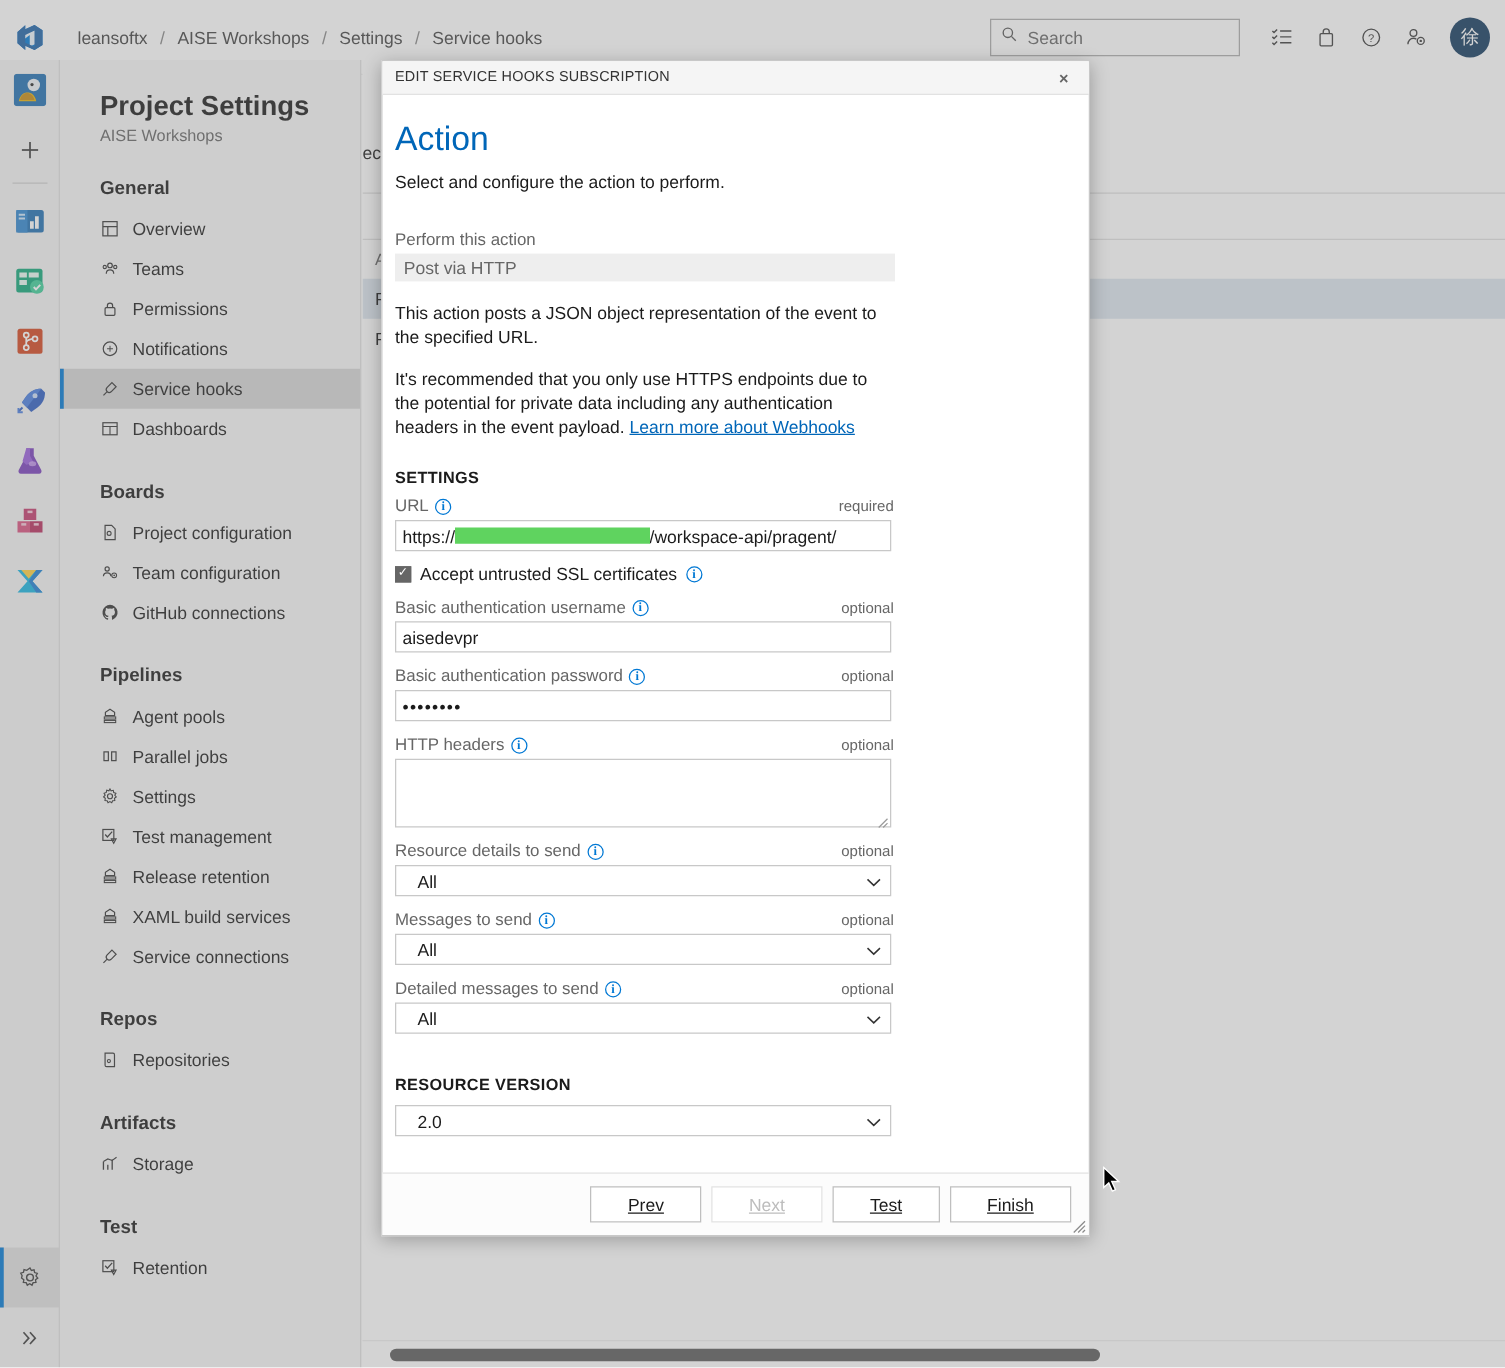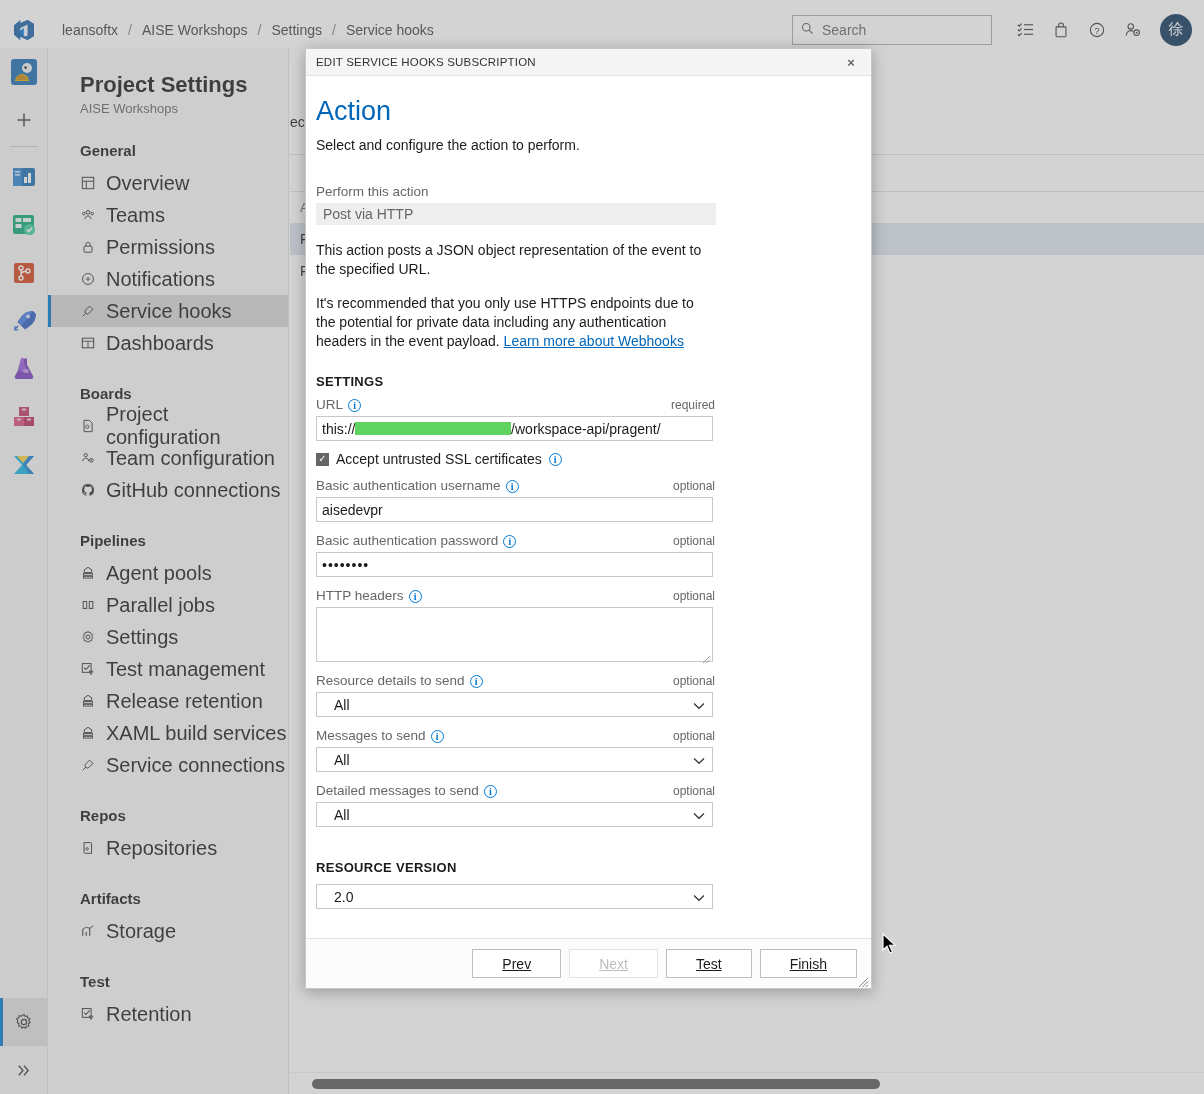--- a/index.html
+++ b/index.html
@@ -109,21 +109,21 @@
   #ps-subtitle {
     font-size: 13px; color: #666; padding: 3px 0 0 32px;
   }
   .nav-group-title {
     font-size: 15px; font-weight: bold; color: #1b1b1b;
     padding: 0 0 0 32px; margin-top: 26px; margin-bottom: 8px;
   }
   .nav-item {
     height: 32px; display: flex; align-items: center;
     padding-left: 32px; gap: 10px;
-    font-size: 20px; color: #1b1b1b;
+    font-size: 14px; color: #1b1b1b;
     position: relative;
   }
   .nav-item.selected { background: #d6d6d6; }
   .nav-item.selected::before {
     content: ""; position: absolute; left: 0; top: 0; bottom: 0;
     width: 3px; background: #0078d4;
   }
   .nav-icon { width: 16px; height: 16px; display: inline-flex; align-items: center; justify-content: center; flex: 0 0 16px; color: #333; }
 
   
@@ -724,21 +724,21 @@
         <div class="section-head" style="margin-top:23px">SETTINGS</div>
 
         <div class="field-row" style="margin-top:8px; width:399px">
           <div class="field-label">
             <span>URL</span>
             <span class="info-i">i</span>
           </div>
           <span class="req-note">required</span>
         </div>
         <div class="txt-input" style="margin-top:4px">
-          <span><span>this://</span><span class="redacted" id="url-redacted" style="background: rgb(95, 211, 95); color: transparent;">aise-demo.leansoftx.com</span><span>/workspace-api/pragent/</span></span>
+          <span><span>https://</span><span class="redacted" id="url-redacted" style="background: rgb(95, 211, 95); color: transparent;">aise-demo.leansoftx.com</span><span>/workspace-api/pragent/</span></span>
         </div>
 
         <div class="chk-row" style="margin-top:10px">
           <span class="chk">✓</span>
           <span>Accept untrusted SSL certificates</span>
           <span class="info-i">i</span>
         </div>
 
         <div class="field-row" style="margin-top:11px; width:399px">
           <div class="field-label">

